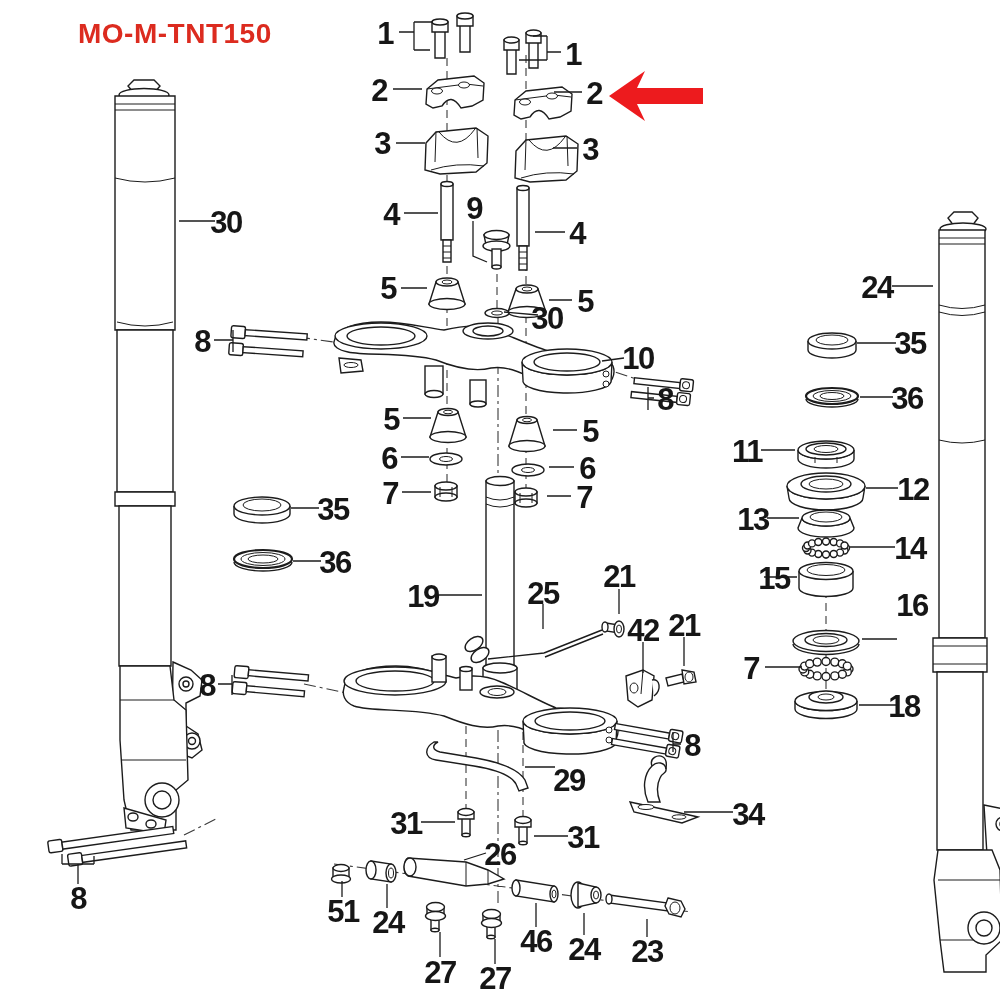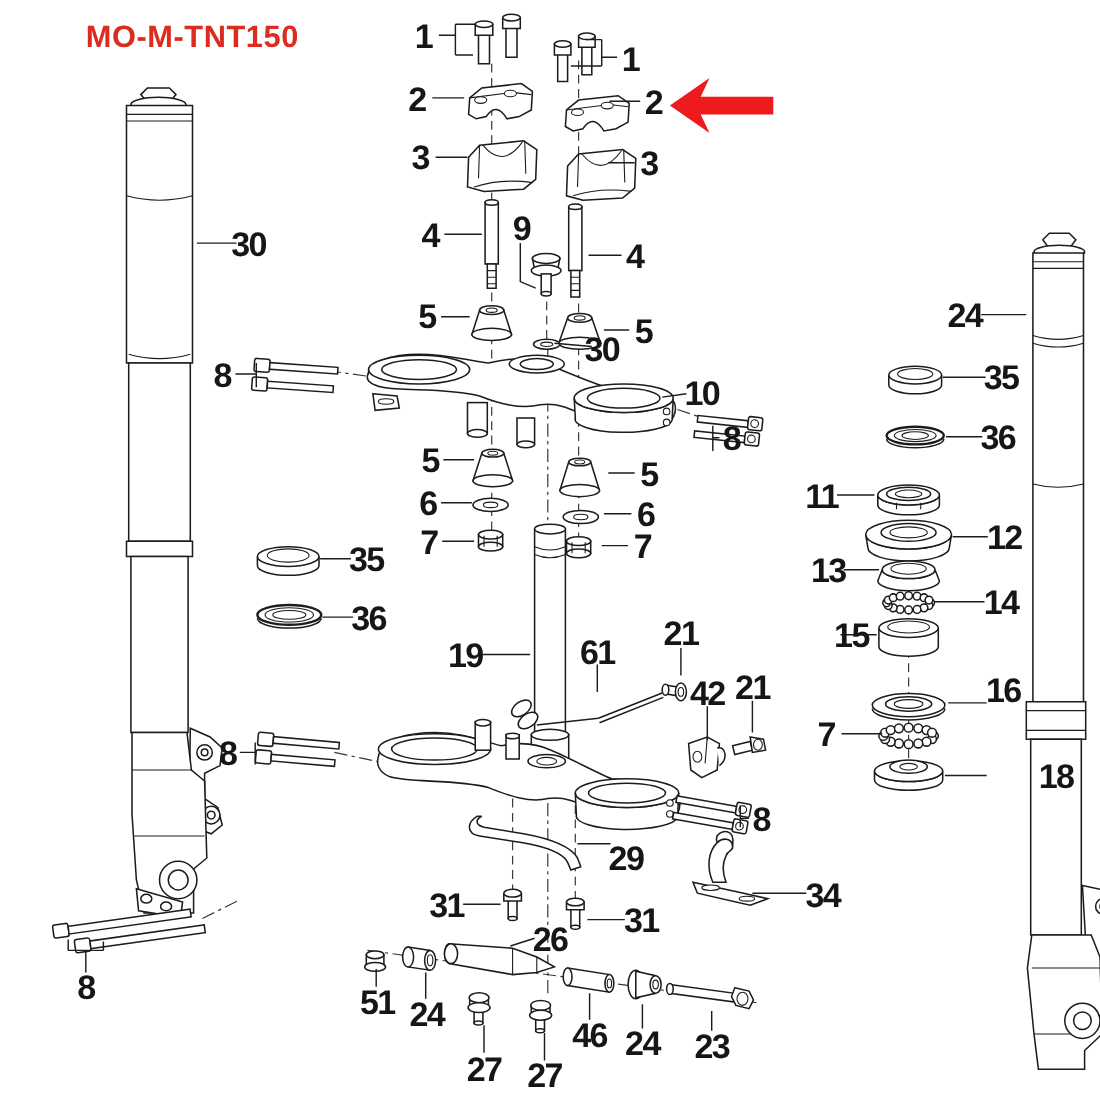--- a/index.html
+++ b/index.html
@@ -468,25 +468,25 @@
 <div class="co" style="left:554px;top:431px">5</div>
 <div class="co" style="left:551px;top:468px">6</div>
 <div class="co" style="left:548px;top:497px">7</div>
 <div class="co" style="left:297px;top:509px">35</div>
 <div class="co" style="left:299px;top:562px">36</div>
 <div class="co" style="left:711px;top:451px">11</div>
 <div class="co" style="left:877px;top:489px">12</div>
 <div class="co" style="left:717px;top:519px">13</div>
 <div class="co" style="left:874px;top:548px">14</div>
 <div class="co" style="left:738px;top:578px">15</div>
-<div class="co" style="left:876px;top:628px">16</div>
+<div class="co" style="left:876px;top:605px">16</div>
 <div class="co" style="left:715px;top:668px">7</div>
-<div class="co" style="left:924px;top:706px">18</div>
+<div class="co" style="left:868px;top:706px">18</div>
 <div class="co" style="left:387px;top:596px">19</div>
-<div class="co" style="left:507px;top:593px">61</div>
+<div class="co" style="left:507px;top:593px">25</div>
 <div class="co" style="left:583px;top:576px">21</div>
 <div class="co" style="left:607px;top:630px">42</div>
 <div class="co" style="left:648px;top:625px">21</div>
 <div class="co" style="left:171px;top:685px">8</div>
 <div class="co" style="left:656px;top:745px">8</div>
 <div class="co" style="left:533px;top:780px">29</div>
 <div class="co" style="left:712px;top:814px">34</div>
 <div class="co" style="left:370px;top:823px">31</div>
 <div class="co" style="left:547px;top:837px">31</div>
 <div class="co" style="left:464px;top:854px">26</div>

